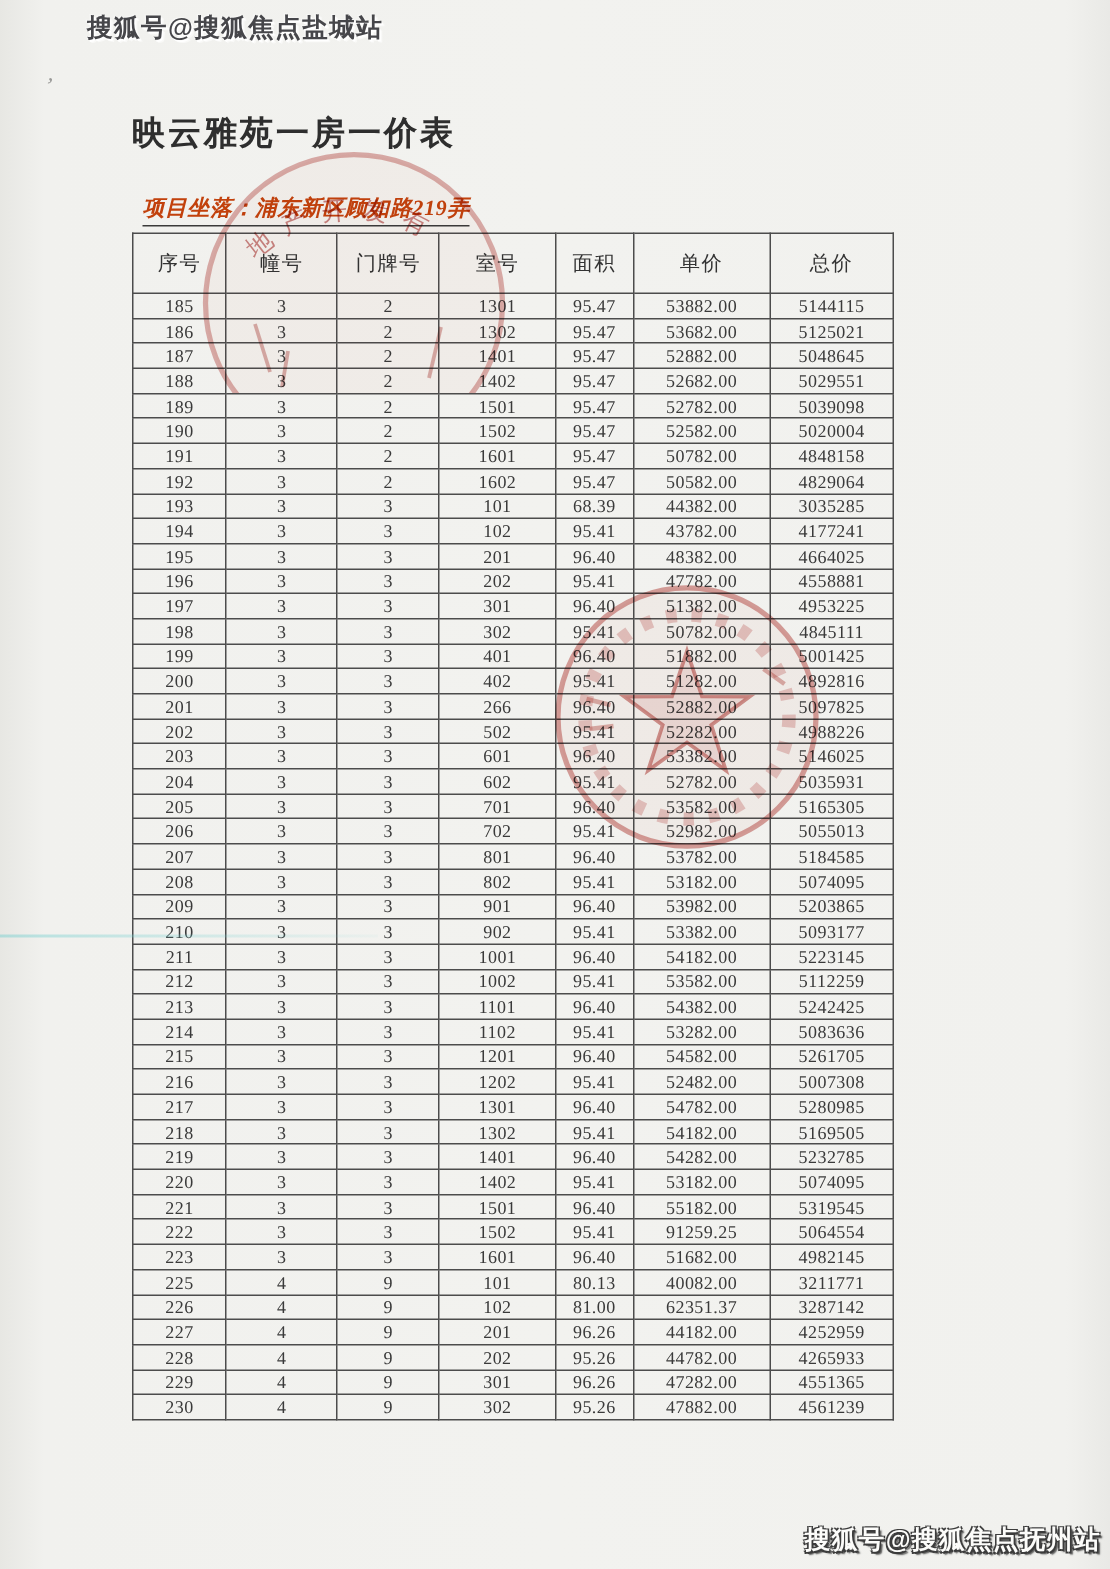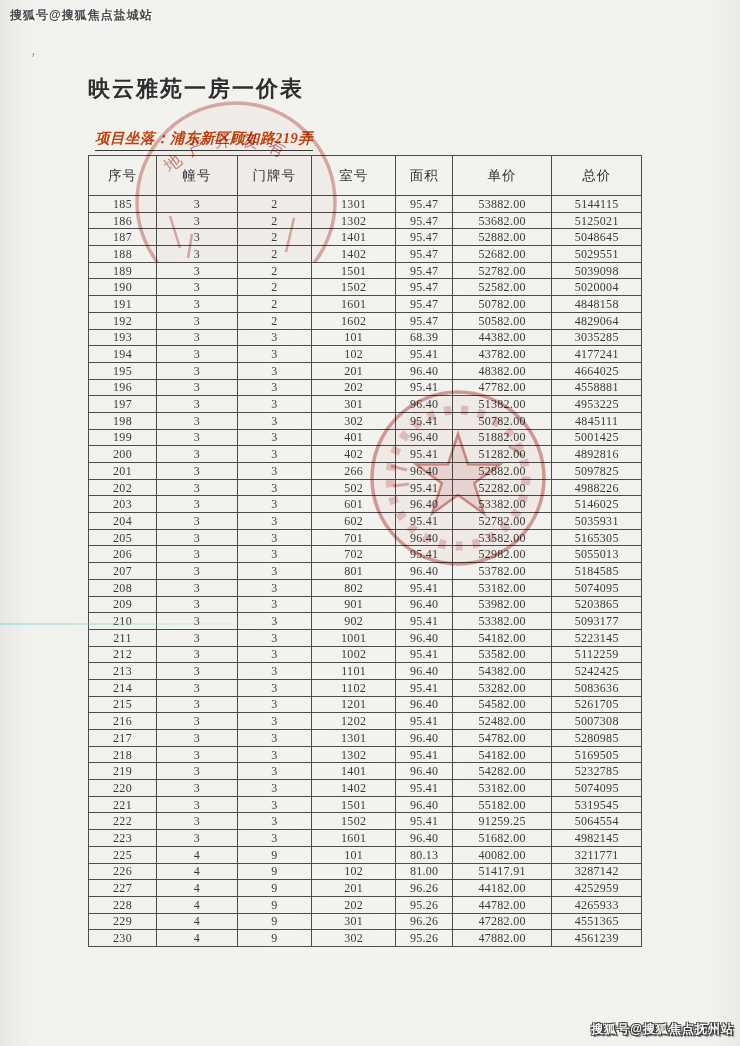--- a/index.html
+++ b/index.html
@@ -12,23 +12,24 @@
   }
   .page{
     position:absolute;inset:0;
     background:linear-gradient(90deg,#e7e7e3 0,#f1f1ee 4%,#f2f2ef 50%,#f1f1ee 96%,#e9e9e6 100%);
   }
   
   .wm{
     position:absolute;
     font-family:"Liberation Sans","DejaVu Sans",sans-serif;
     font-weight:bold;
-    font-size:12px;
+    font-size:17px;
     letter-spacing:1px;
     white-space:nowrap;
+    margin-left:48px;
   }
   .wm-top{
     left:10px;top:7px;
     color:#46464a;
     text-shadow:1px 1px 0 rgba(255,255,255,.95),2px 2px 0 rgba(255,255,255,.55),-1px -1px 0 rgba(255,255,255,.4);
   }
   .wm-bottom{
     right:6px;bottom:8px;
     color:#fcfcfa;
     text-shadow:-1px -1px 0 #3c3c3c,1px -1px 0 #3c3c3c,-1px 1px 0 #3c3c3c,1px 1px 0 #3c3c3c,2px 2px 1px rgba(40,40,40,.75);
@@ -45,21 +46,21 @@
   }
   .location{
     position:absolute;left:95px;top:129px;
     font-size:14.5px;font-weight:bold;color:#c2410c;
     border-bottom:1.5px solid #3a3a3a;
     padding-bottom:2px;letter-spacing:.5px;
     white-space:nowrap;
     font-style:italic;
   }
   table.price{
-    position:absolute;left:88px;top:155px;width:554px;
+    position:absolute;left:88px;top:155px;width:508px;
     border-collapse:collapse;
     table-layout:fixed;
     background:transparent;
   }
   table.price th,table.price td{
     border:1px solid #4c4c4c;
     text-align:center;
     color:#3a3a3a;
     padding:0;
     overflow:hidden;
@@ -476,21 +477,21 @@
         <td>80.13</td>
         <td>40082.00</td>
         <td>3211771</td>
       </tr>
       <tr>
         <td>226</td>
         <td>4</td>
         <td>9</td>
         <td>102</td>
         <td>81.00</td>
-        <td>51417.91</td>
+        <td>62351.37</td>
         <td>3287142</td>
       </tr>
       <tr>
         <td>227</td>
         <td>4</td>
         <td>9</td>
         <td>201</td>
         <td>96.26</td>
         <td>44182.00</td>
         <td>4252959</td>

